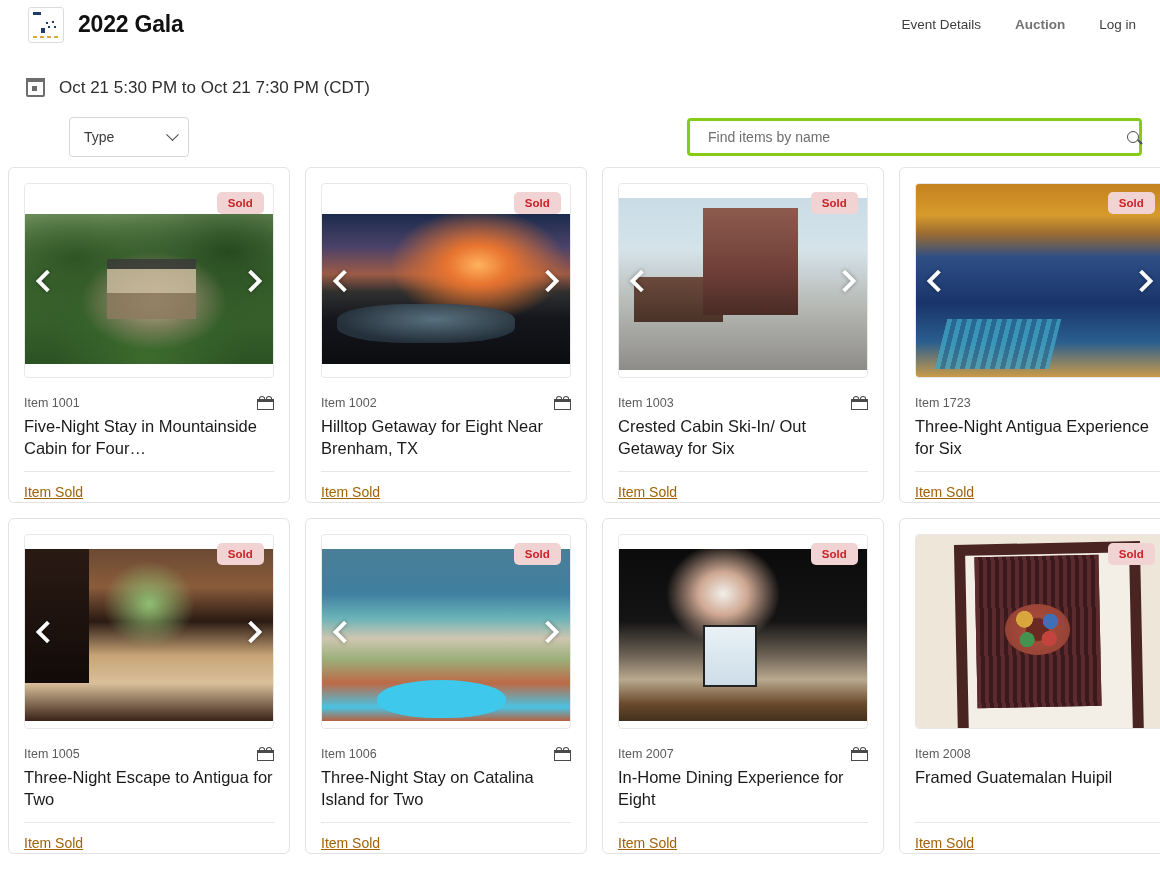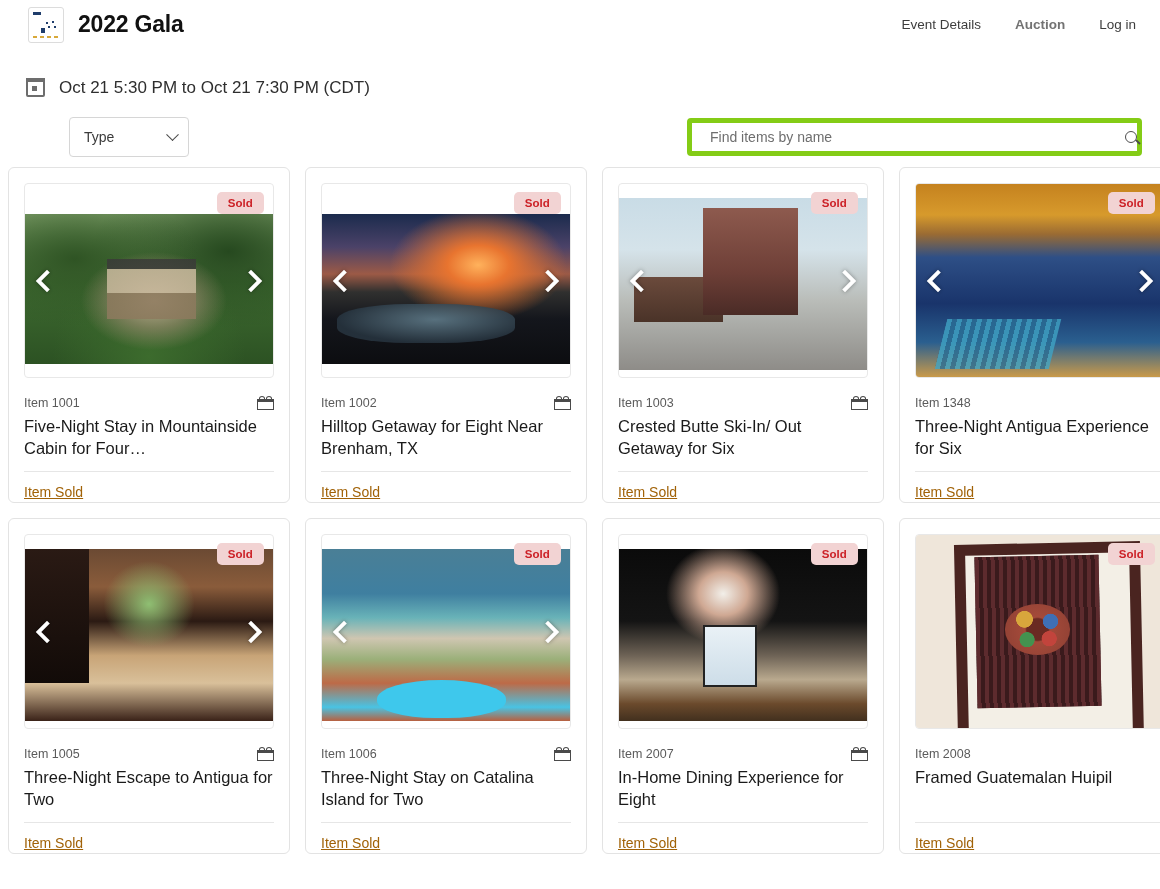--- a/index.html
+++ b/index.html
@@ -131,21 +131,21 @@
     margin-left: auto;
     width: 9px; height: 9px;
     border-right: 1.6px solid #4a4a4a;
     border-bottom: 1.6px solid #4a4a4a;
     transform: rotate(45deg) translate(-2px,-2px);
   }
 
   .searchwrap {
     margin-left: auto;
     width: 455px; height: 38px;
-    border: 5px solid #84cc16;
+    border: 3px solid #84cc16;
     border-radius: 4px;
     display: flex;
     align-items: center;
     padding: 0 0 0 16px;
     background: #fff;
   }
   .searchwrap input {
     flex: 1;
     border: none; outline: none;
     font-size: 14px;
@@ -500,35 +500,35 @@
       </div>
       <div class="meta-row">
         <span class="item-num">Item 1003</span>
         <span class="gift-icon">
           <span class="gb1"></span>
           <span class="gb2"></span>
           <span class="glid"></span>
           <span class="gbox"></span>
         </span>
       </div>
-      <div class="item-title">Crested Butte Ski-In/ Out Getaway for Six</div>
+      <div class="item-title">Crested Cabin Ski-In/ Out Getaway for Six</div>
       <div class="divider"></div>
       <div class="item-status">Item Sold</div>
     </div>
     <div class="card">
       <div class="imgbox">
         <div class="photo tall">
           <div class="ph p1004"></div>
         </div>
         <div class="badge-sold">Sold</div>
         <div class="arrow left"></div>
         <div class="arrow right"></div>
       </div>
       <div class="meta-row">
-        <span class="item-num">Item 1348</span>
+        <span class="item-num">Item 1723</span>
       </div>
       <div class="item-title">Three-Night Antigua Experience for Six</div>
       <div class="divider"></div>
       <div class="item-status">Item Sold</div>
     </div>
     <div class="card">
       <div class="imgbox">
         <div class="photo wide">
           <div class="ph p1005"></div>
         </div>

